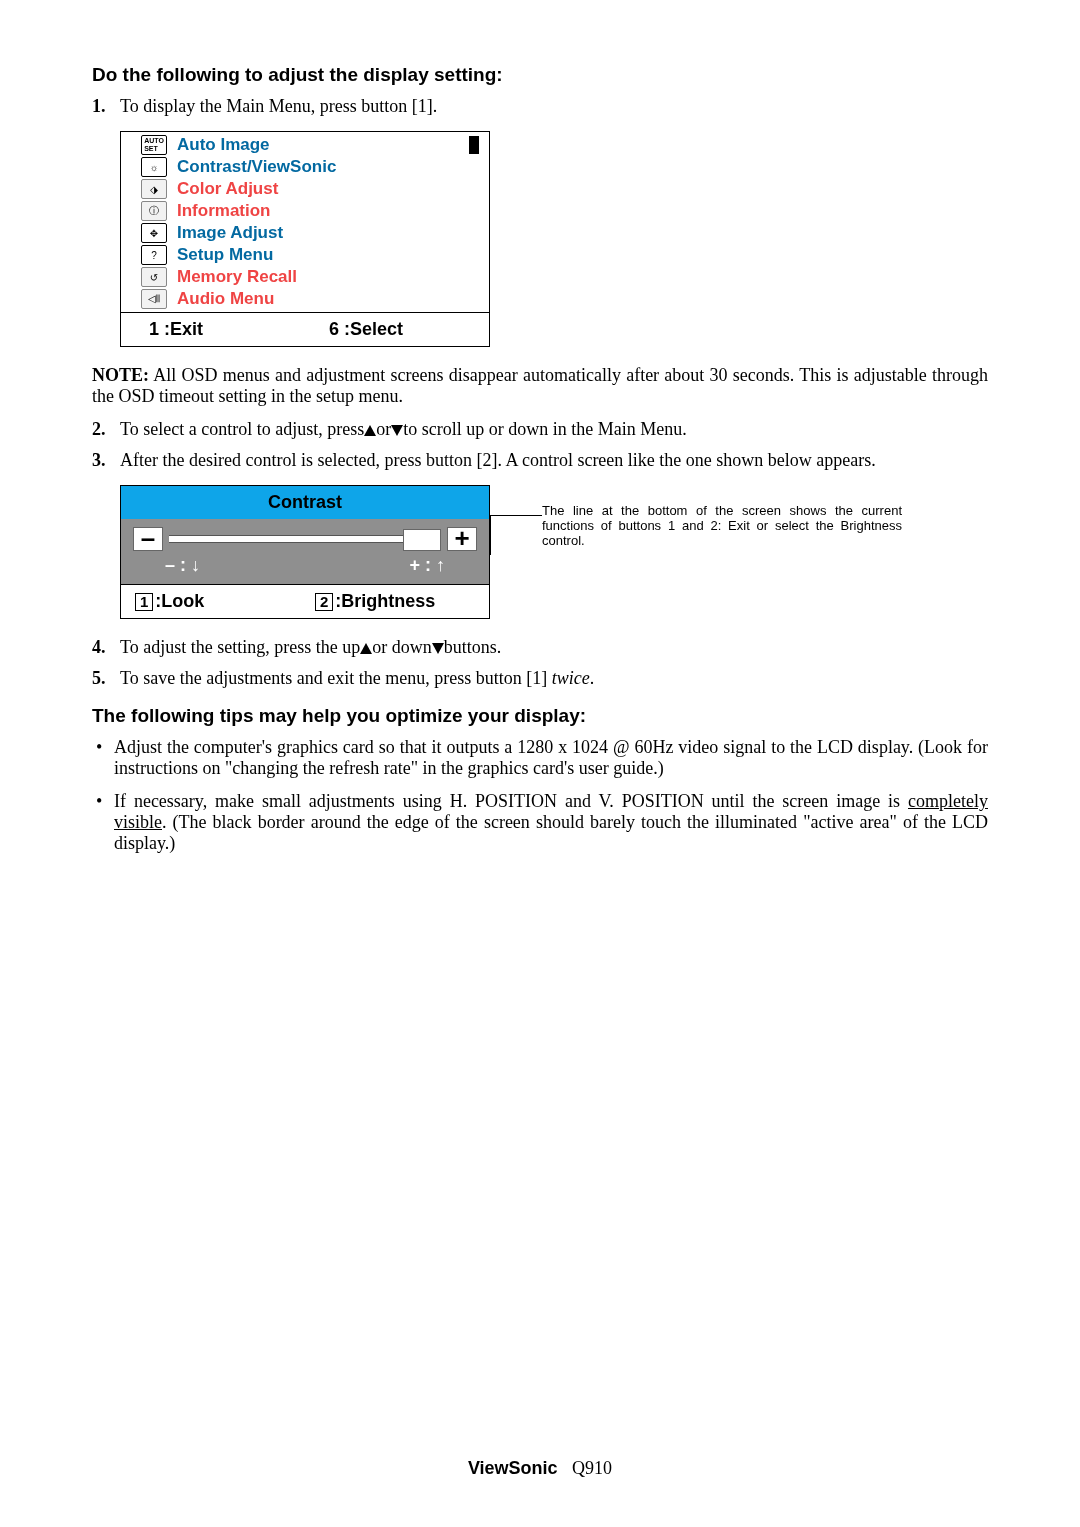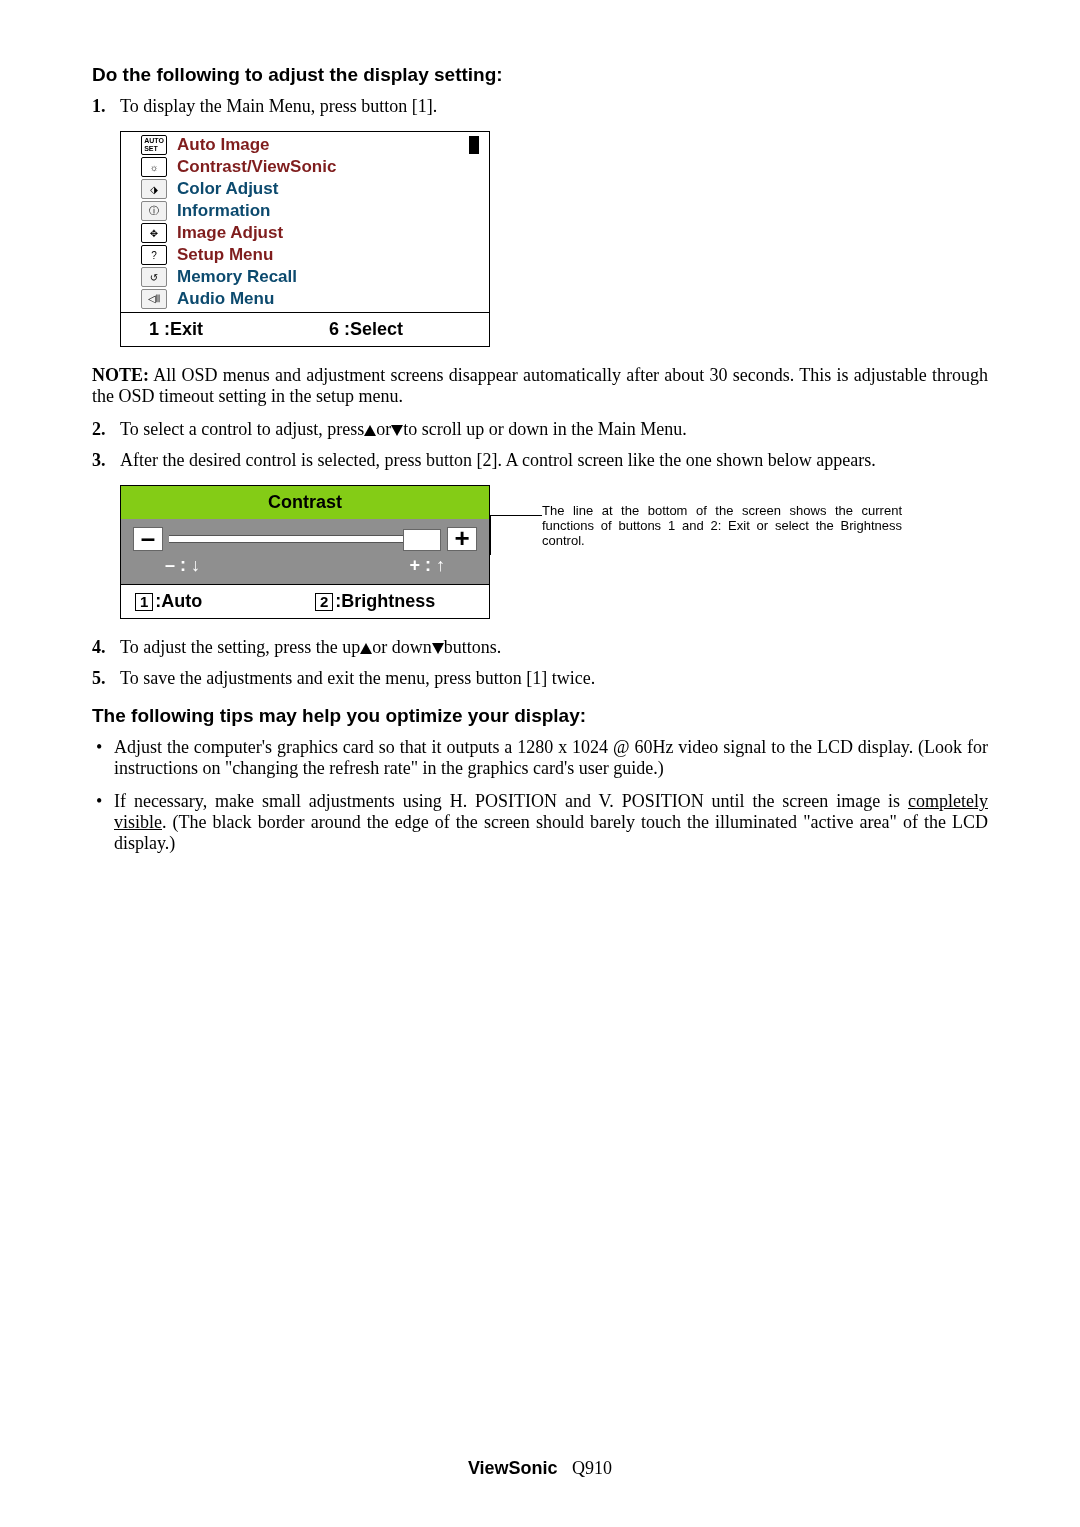--- a/index.html
+++ b/index.html
@@ -37,21 +37,21 @@
     padding-left: 22px;
     position: relative;
     text-align: justify;
   }
   .bullet-para::before {
     content: "•";
     position: absolute;
     left: 4px;
     top: 0;
   }
-  .italic { }
+  .italic { font-style: italic; }
   .underline { text-decoration: underline; }
 
   
   .menu-box {
     width: 370px;
     border: 1.5px solid #000;
     margin: 14px 0 18px 28px;
   }
   .menu-title {
     font-family: Arial, Helvetica, sans-serif;
@@ -82,24 +82,24 @@
     font-size: 10px;
     font-family: Arial, sans-serif;
   }
   .menu-row.highlight .mi-icon {
     background: #fff;
     border: 1.5px solid #000;
   }
   .menu-row .mi-label {
     font-family: Arial, Helvetica, sans-serif;
     font-weight: bold;
-    color: #0c4a6e;
+    color: #ef4444;
     font-size: 17px;
   }
-  .menu-row.highlight .mi-label { color: #7f1d1d; }
+  .menu-row.highlight .mi-label { color: #0369a1; }
   .menu-row .sel-indicator {
     margin-left: auto;
     margin-right: 10px;
     width: 10px;
     height: 18px;
     background: #000;
   }
   .menu-footer {
     border-top: 1.5px solid #000;
     display: flex;
@@ -121,21 +121,21 @@
   .contrast-box {
     width: 370px;
     border: 1.5px solid #000;
   }
   .contrast-title {
     font-family: Arial, Helvetica, sans-serif;
     font-weight: bold;
     text-align: center;
     padding: 6px 0;
     font-size: 18px;
-    background: #84cc16;
+    background: #0ea5e9;
   }
   .contrast-body {
     background: #8f8f8f;
   }
   .slider-row {
     display: flex;
     align-items: center;
     padding: 8px 12px 2px 12px;
     gap: 6px;
   }
@@ -338,21 +338,21 @@
         </div>
         <div class="plus">+</div>
       </div>
       <div class="arrow-row">
         <span>– : ↓</span>
         <span>+ : ↑</span>
       </div>
     </div>
     <div class="contrast-footer">
       <span class="left">
-        <span class="keycap">1</span><span>:Auto</span>
+        <span class="keycap">1</span><span>:Look</span>
       </span>
       <span class="right">
         <span class="keycap">2</span><span>:Brightness</span>
       </span>
     </div>
   </div>
   <div class="callout-connector">
     <div class="connector-vert"></div>
     <div class="connector-line"></div>
   </div>

